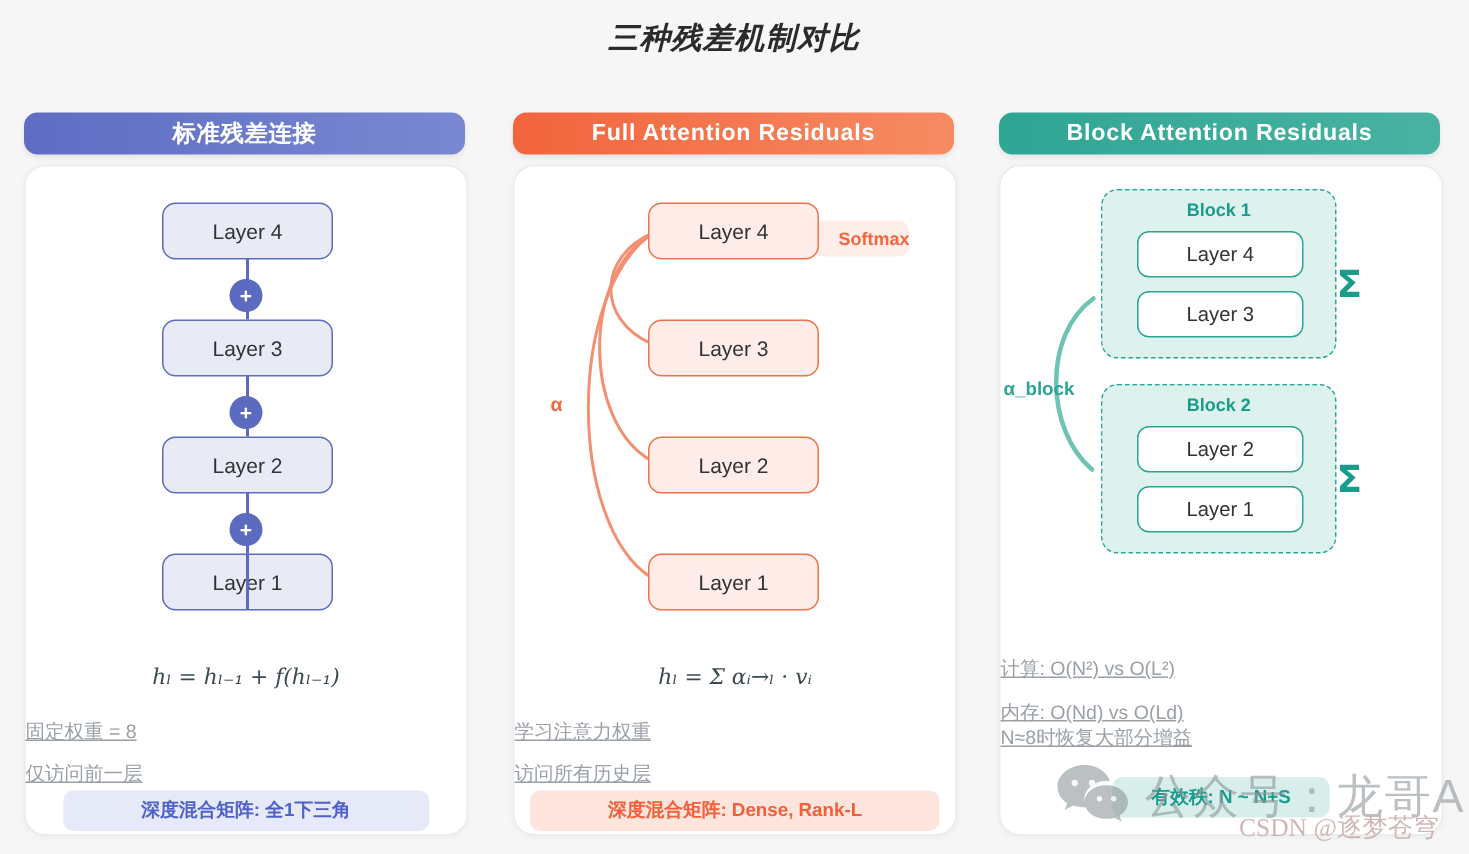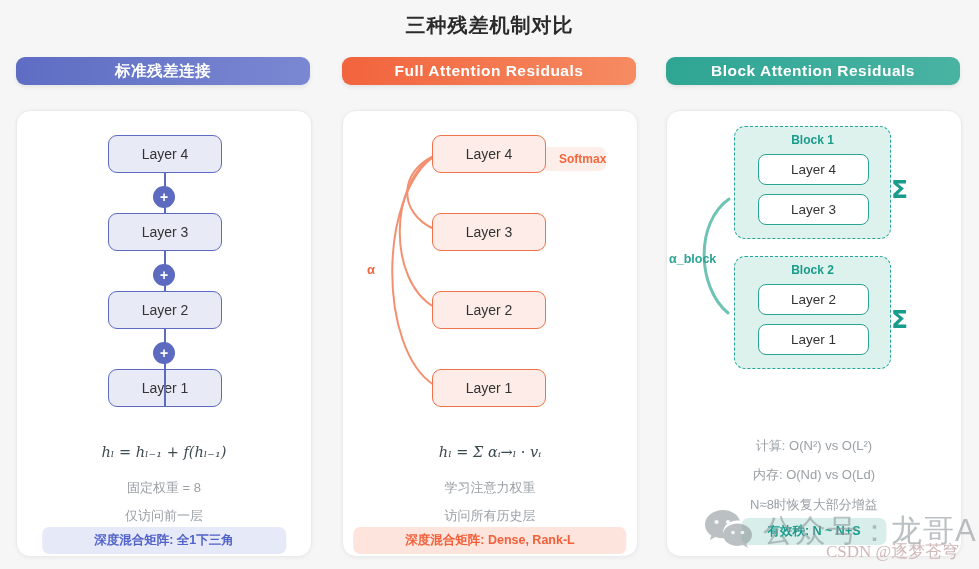--- a/index.html
+++ b/index.html
@@ -4,24 +4,24 @@
 <style>
   html,body{margin:0;padding:0;}
   body{
     width:979px;height:569px;position:relative;overflow:hidden;
     background:#f6f6f7;
     font-family:"Liberation Sans","DejaVu Sans",sans-serif;
     -webkit-font-smoothing:antialiased;
   }
   .page-title{
     position:absolute;left:0;top:12px;width:979px;text-align:center;
-    font-size:20px;font-weight:bold;color:#2b2b2b;letter-spacing:1px;
+    font-size:20px;font-weight:bold;color:#2b2b2b;letter-spacing:1px;font-style:italic;
   }
   .col-header{
-    position:absolute;top:57px;width:294px;height:28px;border-radius:9px;
+    position:absolute;top:75px;width:294px;height:28px;border-radius:9px;
     display:flex;align-items:center;justify-content:center;
     color:#fff;font-weight:bold;font-size:15.5px;letter-spacing:.5px;
     box-shadow:0 2px 4px rgba(0,0,0,.08);
   }
   .hdr-indigo{left:16px;background:linear-gradient(90deg,#5e6cc3,#7a88d2);}
   .hdr-orange{left:342px;background:linear-gradient(90deg,#f2643d,#f68b62);}
   .hdr-teal{left:666px;background:linear-gradient(90deg,#2fa594,#49b3a2);}
   .col-card{
     position:absolute;top:110px;width:294px;height:445px;background:#fff;
     border:1px solid #ebebec;border-radius:14px;
@@ -43,22 +43,22 @@
     position:absolute;left:136px;width:22px;height:22px;border-radius:50%;
     background:#5c6bc0;color:#fff;display:flex;align-items:center;justify-content:center;
     font-size:14px;font-weight:bold;z-index:4;line-height:1;
   }
   .formula{
     position:absolute;left:0;width:100%;text-align:center;
     font-family:"DejaVu Serif","Liberation Serif",serif;font-style:italic;
     font-size:14.5px;color:#3b4950;
   }
   .note{
-    position:absolute;left:0;width:100%;text-align:center;
-    font-size:13px;color:#9aa0a6;
+    position:absolute;left:0;width:100%;
+    font-size:13px;color:#9aa0a6;text-decoration:underline;
   }
   .badge{
     position:absolute;left:50%;transform:translateX(-50%);
     white-space:nowrap;padding:5px 52px;border-radius:7px;
     font-size:12.5px;font-weight:bold;
   }
   .badge-indigo{background:#e6e9f8;color:#5062c8;}
   .badge-orange{background:#fde4dc;color:#f25f38;}
   .badge-teal{background:#d8eeea;color:#1a9c8c;padding:5px 26px;}
 
@@ -171,21 +171,21 @@
 
   <div class="block-box" style="top:145px;">
     <div class="block-label">Block 2</div>
     <div class="teal-inner-box" style="top:27px;">Layer 2</div>
     <div class="teal-inner-box" style="top:67px;">Layer 1</div>
   </div>
   <div class="sigma" style="top:194px;">Σ</div>
 
   <div class="note" style="top:326px;">计算: O(N²) vs O(L²)</div>
   <div class="note" style="top:355px;">内存: O(Nd) vs O(Ld)</div>
-  <div class="note" style="top:372px;margin-top:13px;">N≈8时恢复大部分增益</div>
+  <div class="note" style="top:372px;">N≈8时恢复大部分增益</div>
   <div class="badge badge-teal" style="top:407px;">有效秩: N ~ N+S</div>
 </div>
 
 <div class="wm-wechat">
   <svg width="54" height="46" viewBox="0 0 54 46">
     <g fill="#8f979b">
       <path d="M20 2 C10 2 2 8.5 2 16.5 c0 4.5 2.5 8.4 6.4 11 L6.8 32 l5.6-3 c2.3.8 4.9 1.2 7.6 1.2 .5 0 1 0 1.5-.1 C20.6 28.7 20 26.8 20 24.8 c0-6.8 6.4-12.2 14.3-12.2 .9 0 1.8.1 2.6.2 C35.4 7 28.4 2 20 2 z"></path>
       <path d="M34.5 15.5 c-8 0-14.5 5-14.5 11.2 0 6.2 6.5 11.2 14.5 11.2 1.9 0 3.8-.3 5.4-.8 l4.9 2.6 -1.4-4 c3.4-2 5.6-5.3 5.6-9 C49 20.5 42.5 15.5 34.5 15.5 z"></path>
     </g>
     <circle cx="13.5" cy="14" r="2.1" fill="#f6f6f7"></circle>

